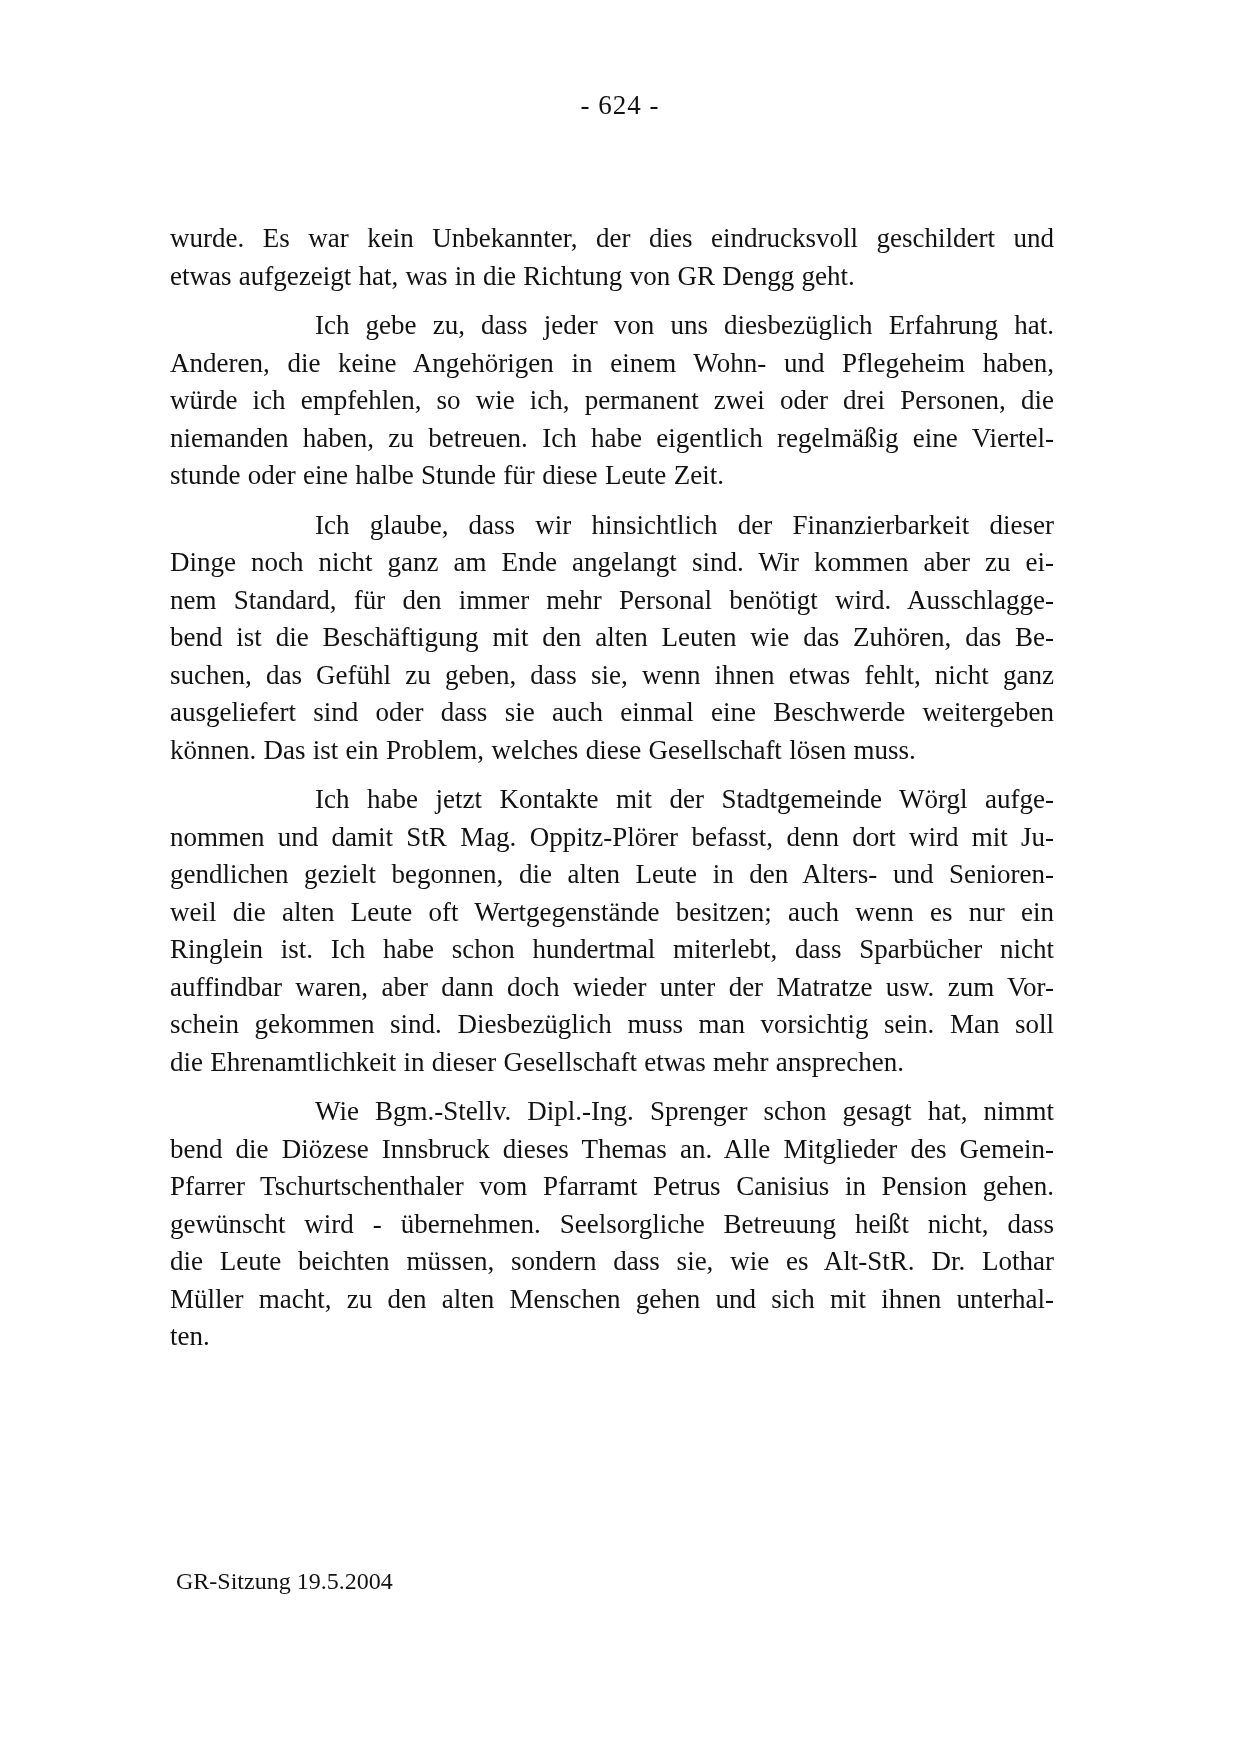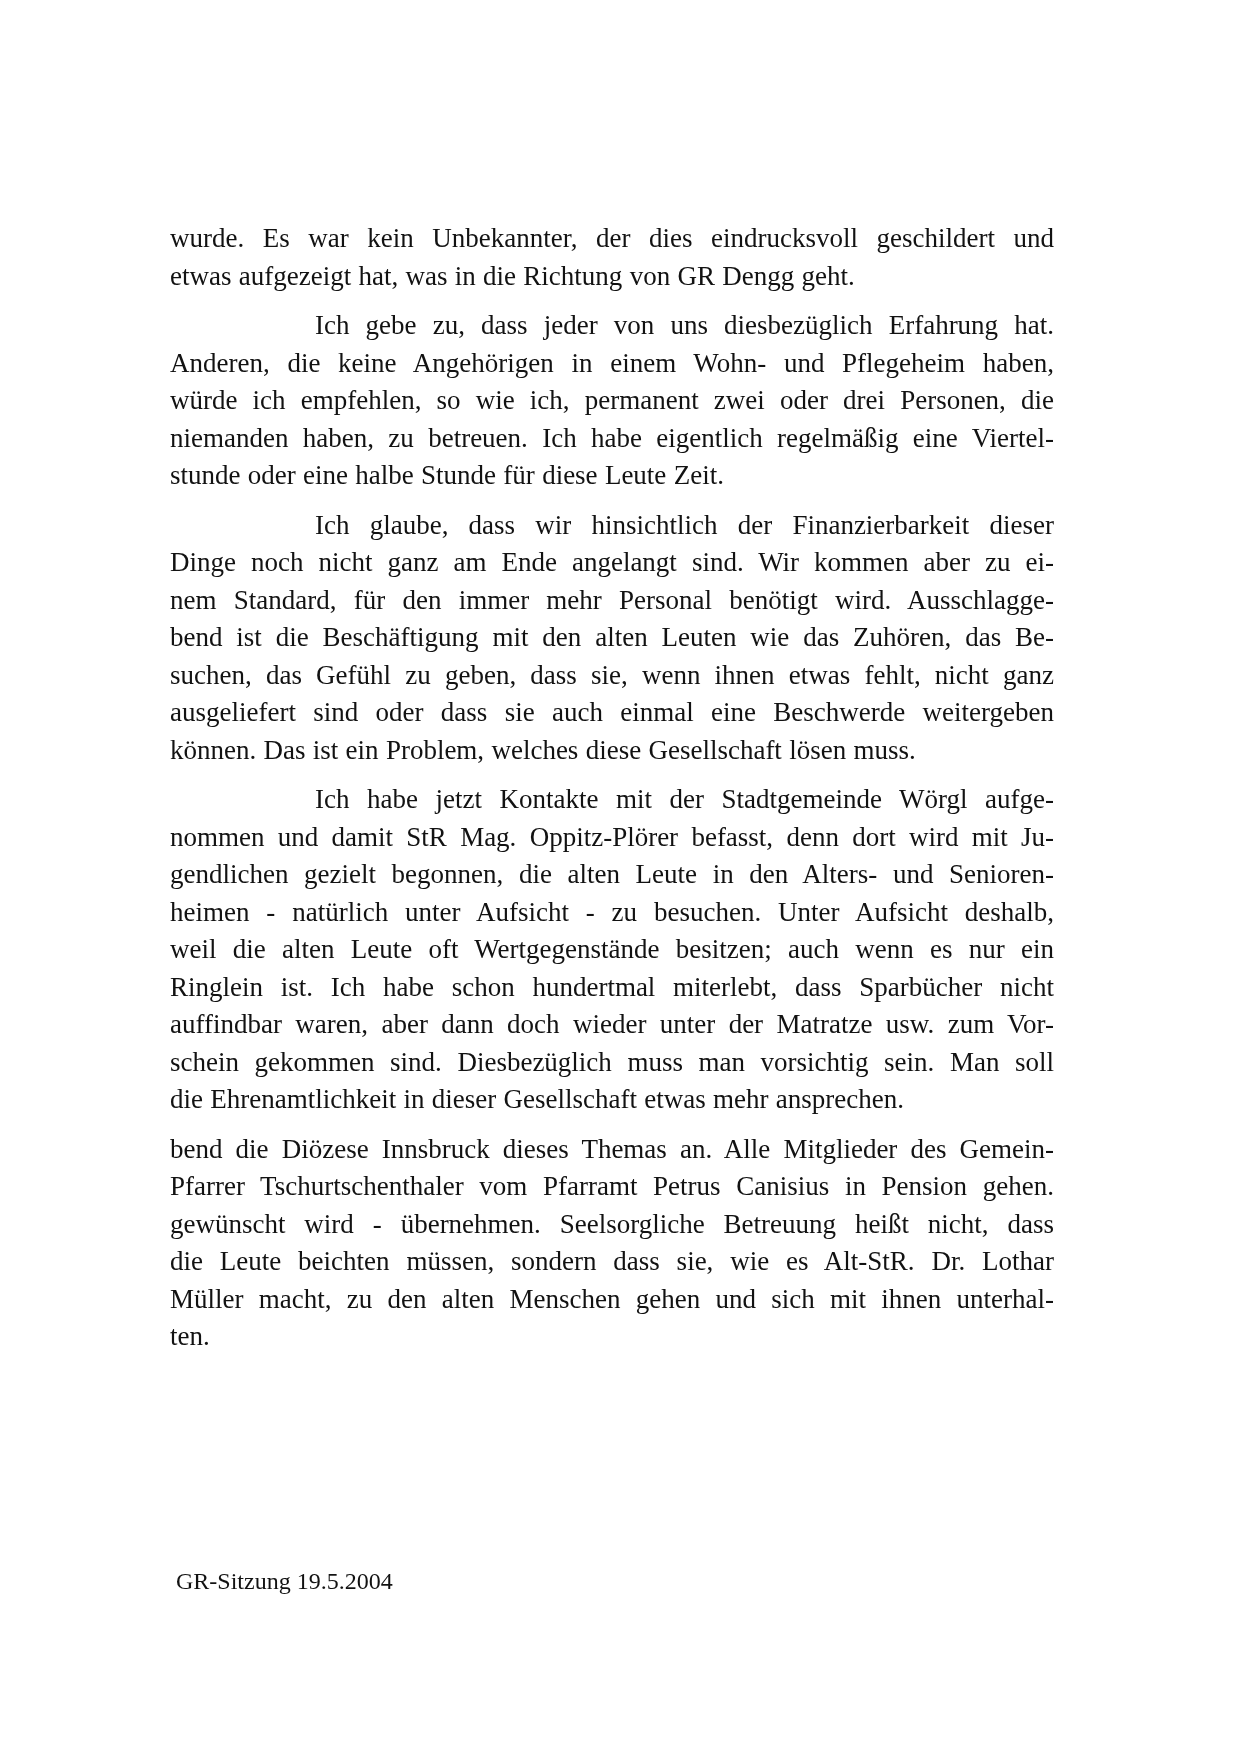--- a/index.html
+++ b/index.html
@@ -57,20 +57,21 @@
     top: 1571px;
     left: 176px;
     font-size: 24px;
     line-height: 20px;
   }
 </style>
 </head>
 <body>
 
 <div class="page">
+  <div class="page-number">- 624 -</div>
 
   <div class="body-text">
       <div class="paragraph">
         <div class="line">wurde. Es war kein Unbekannter, der dies eindrucksvoll geschildert und</div>
         <div class="line last">etwas aufgezeigt hat, was in die Richtung von GR Dengg geht.</div>
       </div>
       <div class="paragraph">
         <div class="line indent">Ich gebe zu, dass jeder von uns diesbezüglich Erfahrung hat.</div>
         <div class="line">Anderen, die keine Angehörigen in einem Wohn- und Pflegeheim haben,</div>
         <div class="line">würde ich empfehlen, so wie ich, permanent zwei oder drei Personen, die</div>
@@ -83,28 +84,28 @@
         <div class="line">nem Standard, für den immer mehr Personal benötigt wird. Ausschlagge-</div>
         <div class="line">bend ist die Beschäftigung mit den alten Leuten wie das Zuhören, das Be-</div>
         <div class="line">suchen, das Gefühl zu geben, dass sie, wenn ihnen etwas fehlt, nicht ganz</div>
         <div class="line">ausgeliefert sind oder dass sie auch einmal eine Beschwerde weitergeben</div>
         <div class="line last">können. Das ist ein Problem, welches diese Gesellschaft lösen muss.</div>
       </div>
       <div class="paragraph">
         <div class="line indent">Ich habe jetzt Kontakte mit der Stadtgemeinde Wörgl aufge-</div>
         <div class="line">nommen und damit StR Mag. Oppitz-Plörer befasst, denn dort wird mit Ju-</div>
         <div class="line">gendlichen gezielt begonnen, die alten Leute in den Alters- und Senioren-</div>
-        <div class="line">heimen - natürlich unter Aufsicht - zu besuchen. Unter Aufsicht deshalb,</div>
         <div class="line">weil die alten Leute oft Wertgegenstände besitzen; auch wenn es nur ein</div>
         <div class="line">Ringlein ist. Ich habe schon hundertmal miterlebt, dass Sparbücher nicht</div>
         <div class="line">auffindbar waren, aber dann doch wieder unter der Matratze usw. zum Vor-</div>
         <div class="line">schein gekommen sind. Diesbezüglich muss man vorsichtig sein. Man soll</div>
         <div class="line last">die Ehrenamtlichkeit in dieser Gesellschaft etwas mehr ansprechen.</div>
       </div>
       <div class="paragraph">
+        <div class="line indent">Wie Bgm.-Stellv. Dipl.-Ing. Sprenger schon gesagt hat, nimmt</div>
         <div class="line">bend die Diözese Innsbruck dieses Themas an. Alle Mitglieder des Gemein-</div>
         <div class="line">Pfarrer Tschurtschenthaler vom Pfarramt Petrus Canisius in Pension gehen.</div>
         <div class="line">gewünscht wird - übernehmen. Seelsorgliche Betreuung heißt nicht, dass</div>
         <div class="line">die Leute beichten müssen, sondern dass sie, wie es Alt-StR. Dr. Lothar</div>
         <div class="line">Müller macht, zu den alten Menschen gehen und sich mit ihnen unterhal-</div>
         <div class="line last">ten.</div>
       </div>
     </div>
 
   <div class="footer-note">GR-Sitzung 19.5.2004</div>

